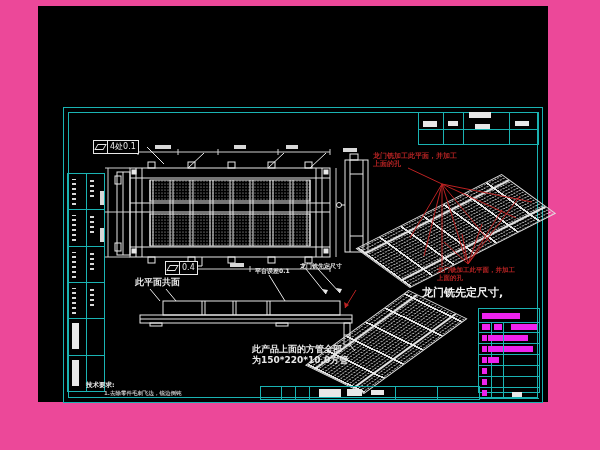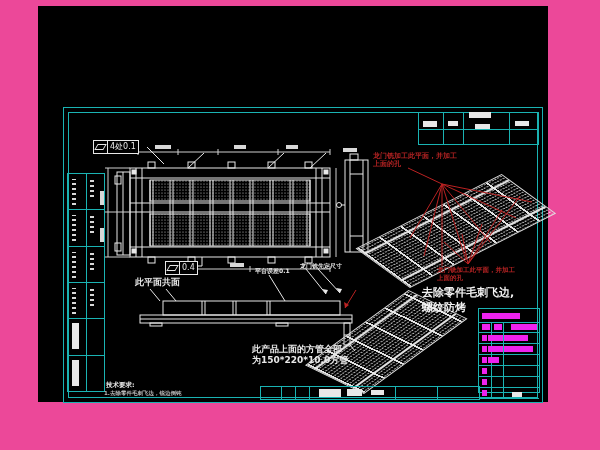--- a/index.html
+++ b/index.html
@@ -273,30 +273,29 @@
     <div class="lbl red" style="left:335px;top:146px;font-size:7px;line-height:8px;">
       <div>龙门铣加工此平面，并加工</div>
       <div>上面的孔</div>
     </div>
     <div class="lbl red" style="left:399px;top:260px;font-size:6.5px;line-height:8px;">
       <div>龙门铣加工此平面，并加工</div>
       <div>上面的孔</div>
     </div>
 
     <div class="lbl" style="left:384px;top:279px;font-size:11px;font-weight:bold;line-height:15px;color:#f2f2f2;">
-      <div>去除零件毛刺飞边,</div>
-      <div>螺纹防烤</div>
+      <div>龙门铣先定尺寸,</div>
     </div>
 
     <div class="lbl" style="left:214px;top:338px;font-size:9px;font-weight:bold;line-height:11px;">
       <div>此产品上面的方管全部</div>
       <div>为150*220*10.0方管</div>
     </div>
 
-    <div class="lbl" style="left:68px;top:375px;font-size:6.5px;">技术要求:</div>
+    <div class="lbl" style="left:48px;top:375px;font-size:6.5px;">技术要求:</div>
     <div class="lbl" style="left:66px;top:384px;font-size:5.5px;color:#bdbdbd;">1.去除零件毛刺飞边，锐边倒钝</div>
 
     <div class="mark" style="left:117px;top:139px;width:16px;height:4px;"></div>
     <div class="mark" style="left:196px;top:139px;width:12px;height:4px;"></div>
     <div class="mark" style="left:248px;top:139px;width:12px;height:4px;"></div>
     <div class="mark" style="left:305px;top:142px;width:14px;height:4px;"></div>
     <div class="mark" style="left:62px;top:185px;width:4px;height:14px;"></div>
     <div class="mark" style="left:62px;top:222px;width:4px;height:14px;"></div>
     <div class="mark" style="left:192px;top:257px;width:14px;height:4px;"></div>
 

